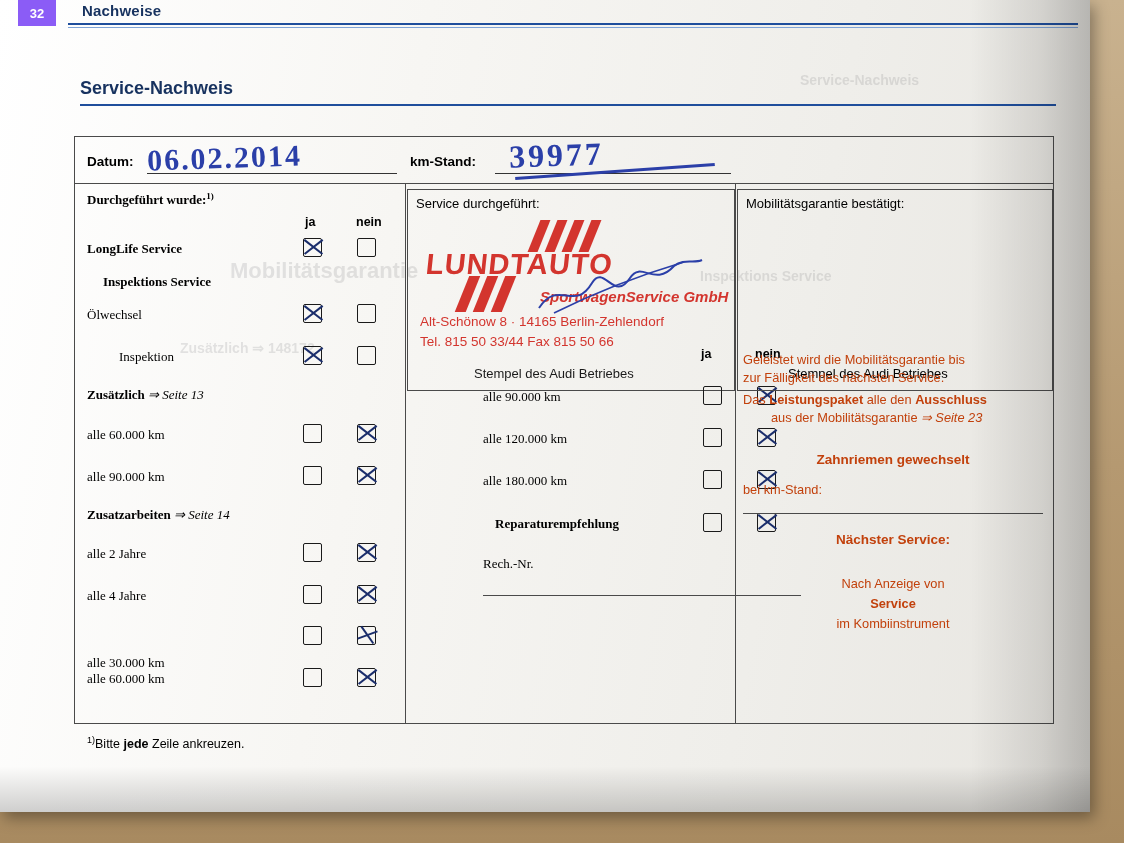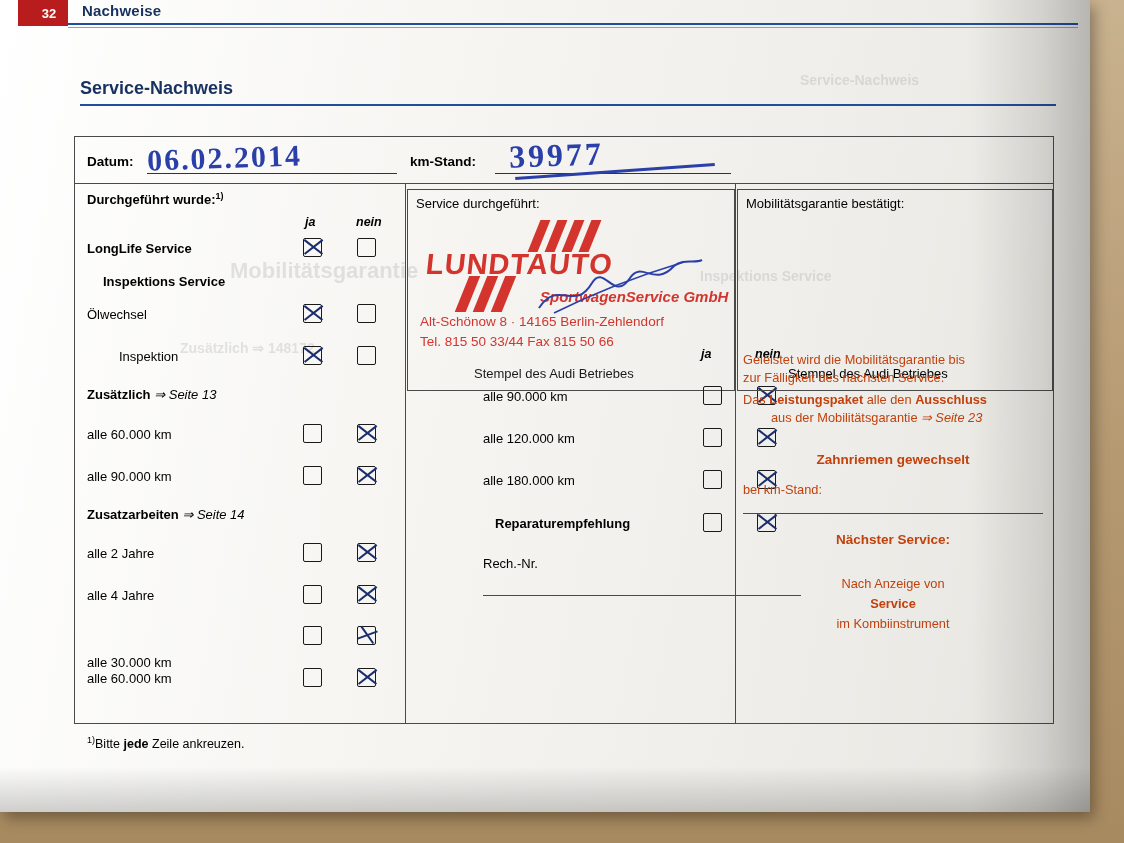--- a/index.html
+++ b/index.html
@@ -20,22 +20,22 @@
   .page-inner{position:absolute;inset:0;background:
      linear-gradient(100deg,#ffffff 0%,#f7f6f3 35%,#efeeea 70%,#e7e5e0 100%);}
   
   .curve{position:absolute;right:0;top:0;width:120px;height:100%;
      background:linear-gradient(90deg,rgba(0,0,0,0) 0%,rgba(0,0,0,.10) 60%,rgba(0,0,0,.22) 100%);}
   .bottom-shadow{position:absolute;left:0;bottom:0;width:100%;height:46px;
      background:linear-gradient(180deg,rgba(0,0,0,0) 0%,rgba(0,0,0,.18) 100%);}
 
   
   .hdr{position:absolute;left:0;top:0;width:1086px;height:26px;}
-  .hdr .pagebox{position:absolute;left:18px;top:0;width:38px;height:26px;background:#b91c1c;color:#fff;
-     font-size:13px;font-weight:bold;display:flex;align-items:center;justify-content:center;padding-left:12px;}
+  .hdr .pagebox{position:absolute;left:18px;top:0;width:38px;height:26px;background:#8b5cf6;color:#fff;
+     font-size:13px;font-weight:bold;display:flex;align-items:center;justify-content:center;}
   .hdr .chapter{position:absolute;left:82px;top:2px;font-size:15px;font-weight:bold;color:#17325f;letter-spacing:.2px;}
   .hdr .rule{position:absolute;left:68px;top:23px;width:1010px;height:2px;background:#1f4e9c;}
   .hdr .rule2{position:absolute;left:68px;top:27px;width:1010px;height:1px;background:#7fa3d6;}
 
   h1.title{position:absolute;left:80px;top:78px;margin:0;font-size:18px;color:#17325f;font-weight:bold;}
   .title-rule{position:absolute;left:80px;top:104px;width:976px;height:2px;background:#1f4e9c;}
 
   
   .frame{position:absolute;left:74px;top:136px;width:978px;height:586px;border:1px solid #4a4a4a;background:transparent;}
   .bold{font-weight:bold;}
@@ -55,22 +55,22 @@
   .strike{position:absolute;background:#2b3fa8;height:3px;transform:rotate(-4deg);}
 
   .sep-h{position:absolute;background:#4a4a4a;height:1px;}
   .sep-v{position:absolute;background:#4a4a4a;width:1px;}
 
   
   .colA{position:absolute;left:0;top:46px;width:330px;height:540px;}
   .colB{position:absolute;left:330px;top:46px;width:330px;height:540px;}
   .colC{position:absolute;left:660px;top:46px;width:318px;height:540px;}
 
-  .row{position:absolute;left:12px;font-size:13px;}
-  .jn{position:absolute;font-size:12.5px;font-weight:bold;font-style:italic;}
+  .row{position:absolute;left:12px;font-size:13px;font-family:Liberation Serif, serif;}
+  .jn{position:absolute;font-size:12.5px;font-weight:bold;}
 
   
   .cb{position:absolute;width:17px;height:17px;border:1.6px solid #1a1a1a;border-radius:2px;background:transparent;}
   .cb.x::before,.cb.x::after{
     content:"";position:absolute;left:-2px;top:7px;width:23px;height:1.6px;background:#1a2d6b;}
   .cb.x::before{transform:rotate(38deg);}
   .cb.x::after{transform:rotate(-38deg);}
   .cb.x2::before,.cb.x2::after{
     content:"";position:absolute;left:-1px;top:7px;width:21px;height:1.6px;background:#1a2d6b;}
   .cb.x2::before{transform:rotate(55deg);}

